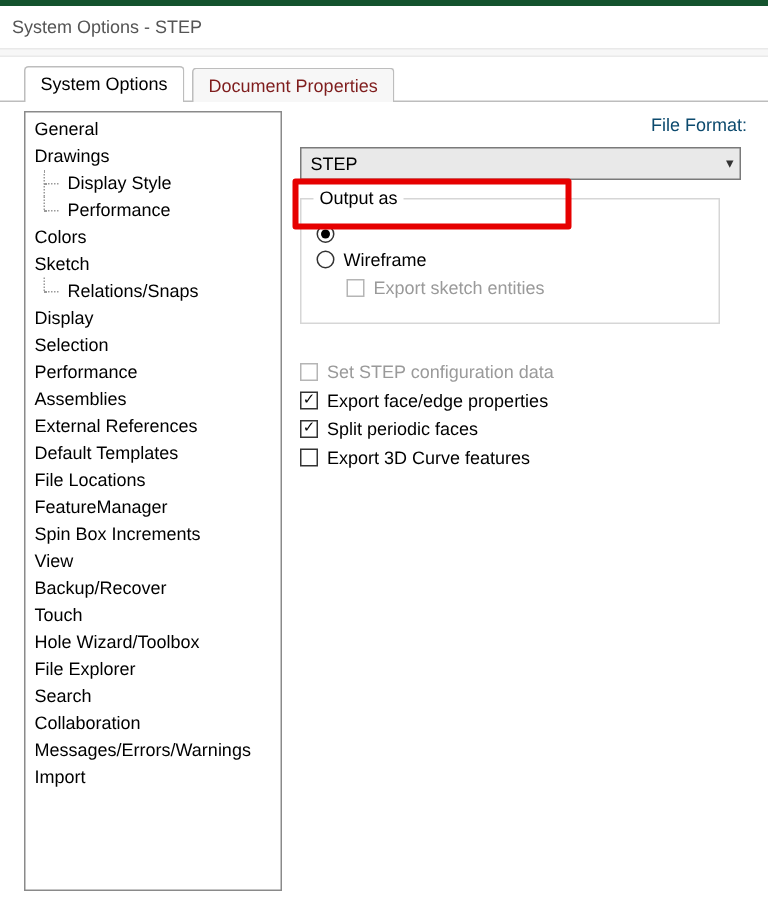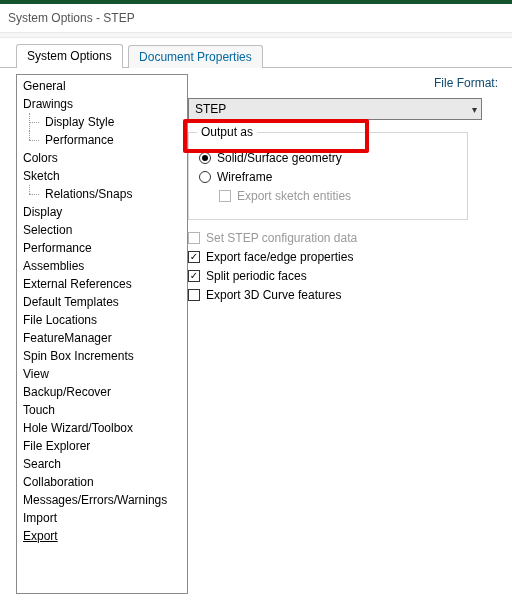--- a/index.html
+++ b/index.html
@@ -57,27 +57,28 @@
     position: relative;
     margin-right: 2px;
     color: #000;
   }
   .tab.active {
     z-index: 2;
     font-weight: normal;
   }
   .tab.inactive {
     background: #f7f7f7;
-    color: #0369a1;
+    color: #7f1d1d;
     top: 1px;
     height: 23px;
   }
   .content {
     display: flex;
     padding: 6px 10px 0 16px;
+    gap: 12px;
   }
   .treewrap {
     width: 172px;
     height: 520px;
     border: 1px solid #8a8a8a;
     background: #fff;
     overflow: hidden;
     padding: 2px 0;
   }
   .tree {
@@ -196,21 +197,21 @@
   .checkbox.disabled {
     border-color: #b5b5b5;
   }
   .disabled-text {
     color: #9a9a9a;
   }
   .indent {
     margin-left: 20px;
   }
   .sectioncheck {
-    margin-top: 10px;
+    margin-top: 24px;
   }
 </style>
 </head>
 <body>
 
 <div class="window">
 
   <div class="titlebar">
     <span>System Options - STEP</span>
   </div>
@@ -248,42 +249,40 @@
           <li><span class="lbl">Spin Box Increments</span></li>
           <li><span class="lbl">View</span></li>
           <li><span class="lbl">Backup/Recover</span></li>
           <li><span class="lbl">Touch</span></li>
           <li><span class="lbl">Hole Wizard/Toolbox</span></li>
           <li><span class="lbl">File Explorer</span></li>
           <li><span class="lbl">Search</span></li>
           <li><span class="lbl">Collaboration</span></li>
           <li><span class="lbl">Messages/Errors/Warnings</span></li>
           <li><span class="lbl">Import</span></li>
-          <li class="selected"><span class="lbl">Export</span></li>
         </ul>
     </div>
 
     <div class="rightpane">
 
       <div class="field-label">File Format:</div>
       <div class="select">
         <span>STEP</span>
         <span class="chev">▾</span>
       </div>
 
       <div class="groupbox">
         <span class="legend">Output as</span>
 
         <div class="highlightbox" style="left:-6px; top:-14px; width:186px; height:34px;"></div>
 
         <div class="radio-row">
           <span class="radio">
               <span class="dot"></span>
             </span>
-          <span>Solid/Surface geometry</span>
         </div>
 
         <div class="radio-row">
           <span class="radio"></span>
           <span>Wireframe</span>
         </div>
 
         <div class="check-row indent">
           <span class="checkbox disabled"></span>
           <span class="disabled-text">Export sketch entities</span>

